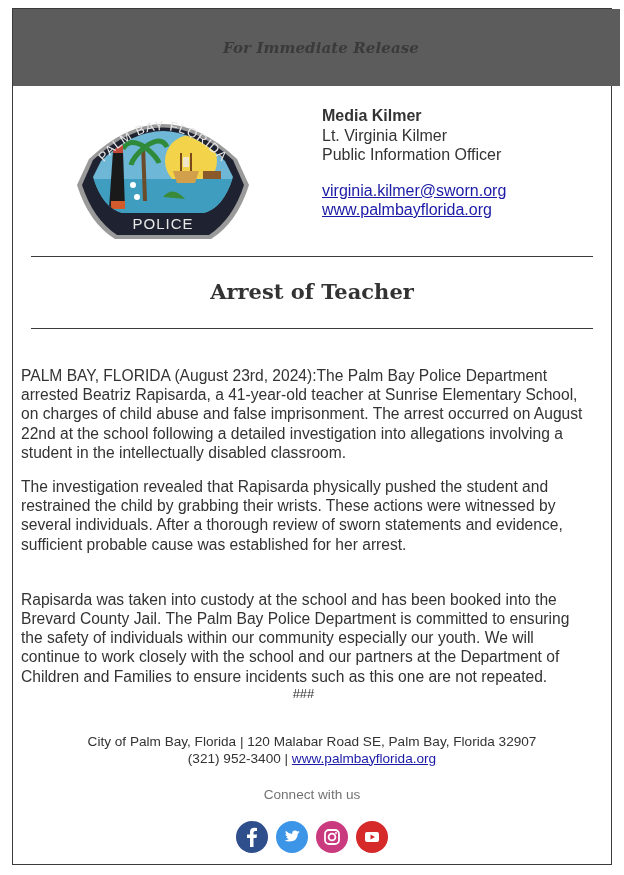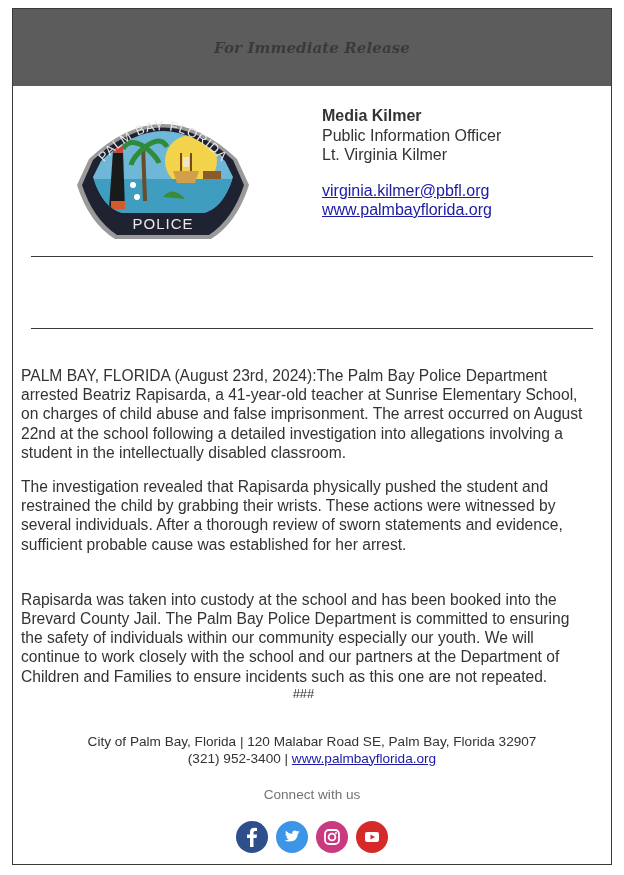--- a/index.html
+++ b/index.html
@@ -3,21 +3,21 @@
 <meta charset="utf-8">
 <style>
   html, body { margin: 0; padding: 0; background: #ffffff; }
   body { width: 624px; height: 875px; position: relative; overflow: hidden;
          font-family: "Liberation Sans", sans-serif; color: #333333; }
 
   .frame { position: absolute; left: 12px; top: 8px; width: 598px; height: 855px;
            border: 1px solid #3a3a3a; background: #ffffff; box-sizing: content-box; }
 
   .header-band { position: absolute; left: 0; top: 0; width: 598px; height: 77px;
-                 background: #5c5c5c; display: flex; align-items: center; justify-content: center; }
+                 background: #5c5c5c; display: flex; align-items: center; justify-content: center; padding-left: 9px; }
   .header-text { font-family: "DejaVu Serif", "Liberation Serif", serif; font-style: italic; font-weight: bold;
                  font-size: 15px; color: #3a3a3a; letter-spacing: 0.1px; }
 
   .badge-wrap { position: absolute; left: 60px; top: 92px; width: 180px; height: 142px; }
 
   .contact { position: absolute; left: 309px; top: 97px; font-size: 16px; line-height: 19.5px; color: #333; }
   .contact .title { font-weight: bold; }
   .contact .gap { height: 16px; }
   .contact a { color: #1a1aa6; text-decoration: underline; }
 
@@ -83,28 +83,29 @@
       <path d="M40,112 L140,112 Q150,118 136,130 L44,130 Q30,118 40,112 Z" fill="#1f2230"></path>
       <text x="90" y="128" text-anchor="middle" font-family="Liberation Sans, sans-serif" font-size="15" fill="#e8e8e8" letter-spacing="1">POLICE</text>
       <text font-family="Liberation Sans, sans-serif" font-size="13" fill="#e8e8e8" letter-spacing="1">
         <textPath href="#arcTop" startOffset="50%" text-anchor="middle">PALM BAY FLORIDA</textPath>
       </text>
     </svg>
   </div>
 
   <div class="contact">
     <div class="title">Media Kilmer</div>
+    <div>Lt. Virginia Kilmer</div>
     <div>Public Information Officer</div>
-    <div>Lt. Virginia Kilmer</div>
     <div class="gap"></div>
-    <div><a href="#">virginia.kilmer@pbfl.org</a></div>
+    <div><a href="#">virginia.kilmer@sworn.org</a></div>
     <div><a href="#">www.palmbayflorida.org</a></div>
   </div>
 
   <div class="rule r1"></div>
+  <div class="headline">Arrest of Teacher</div>
   <div class="rule r2"></div>
 
   <div class="body">
     <p>PALM BAY, FLORIDA (August 23rd, 2024):The Palm Bay Police Department arrested Beatriz Rapisarda, a 41-year-old teacher at Sunrise Elementary School, on charges of child abuse and false imprisonment. The arrest occurred on August 22nd at the school following a detailed investigation into allegations involving a student in the intellectually disabled classroom.</p>
     <p>The investigation revealed that Rapisarda physically pushed the student and restrained the child by grabbing their wrists. These actions were witnessed by several individuals. After a thorough review of sworn statements and evidence, sufficient probable cause was established for her arrest.</p>
     <p class="last">Rapisarda was taken into custody at the school and has been booked into the Brevard County Jail. The Palm Bay Police Department is committed to ensuring the safety of individuals within our community especially our youth. We will continue to work closely with the school and our partners at the Department of Children and Families to ensure incidents such as this one are not repeated.</p>
     <div class="endmark">###</div>
   </div>
 
   <div class="footer">

